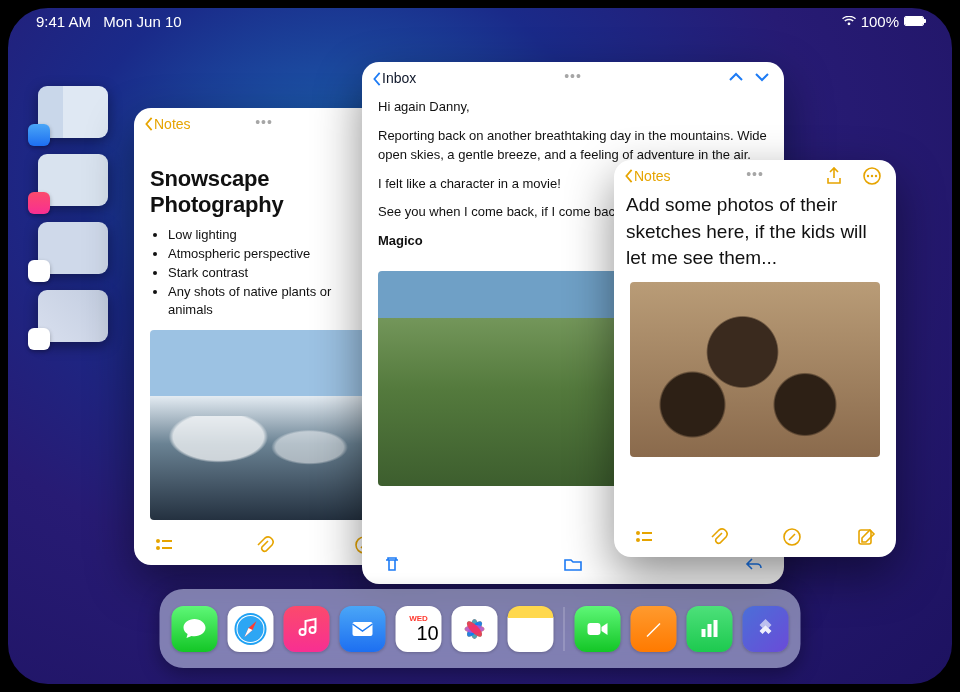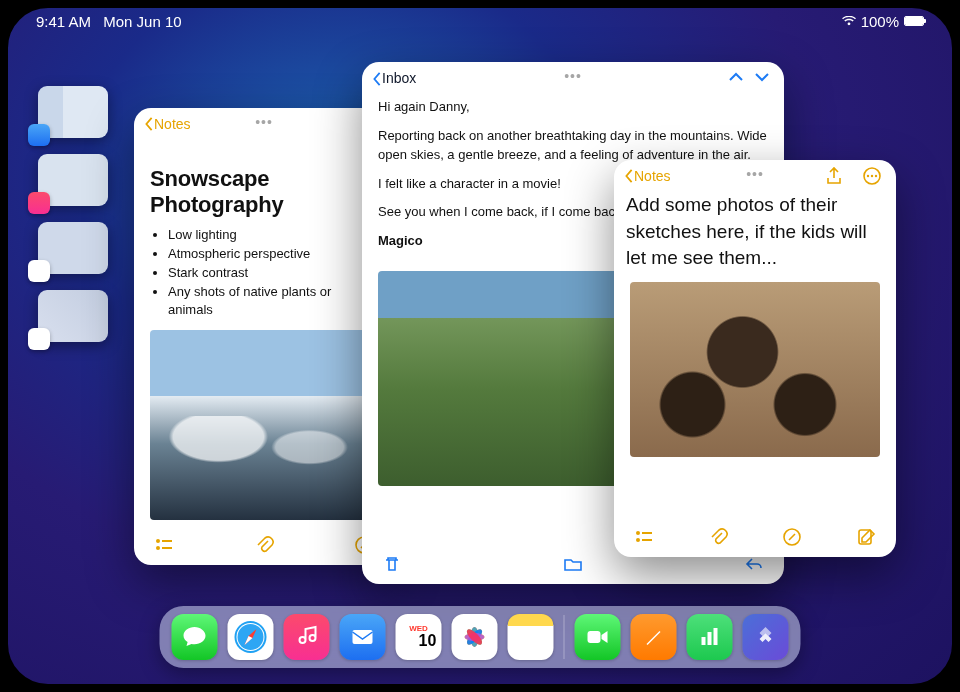--- a/index.html
+++ b/index.html
@@ -69,30 +69,30 @@
 
   
   .w-notes1 { left:126px; top:100px; width:260px; height:457px; }
   .w-mail   { left:354px; top:54px;  width:422px; height:522px; }
   .w-notes2 { left:606px; top:152px; width:282px; height:397px; }
 
   .w-mail .photo { height:215px; margin:6px 16px 0; }
   .w-notes2 .photo { height:175px; margin:0 16px 0; }
 
   
-  .dock { position:absolute; bottom:16px; left:50%; transform:translateX(-50%); height:62px; padding:7px 12px; background:rgba(205,214,236,.55); border-radius:24px; display:flex; align-items:center; gap:10px; box-shadow:0 6px 20px rgba(0,0,0,.35); backdrop-filter:blur(10px); }
+  .dock { position:absolute; bottom:16px; left:50%; transform:translateX(-50%); height:79px; padding:7px 12px; background:rgba(205,214,236,.55); border-radius:24px; display:flex; align-items:center; gap:10px; box-shadow:0 6px 20px rgba(0,0,0,.35); backdrop-filter:blur(10px); }
   .app { width:46px; height:46px; border-radius:12px; box-shadow:0 1px 3px rgba(0,0,0,.2); position:relative; display:flex; align-items:center; justify-content:center; font-size:10px; font-weight:600; color:#fff; }
   .sep { width:1px; height:44px; background:rgba(255,255,255,.35); }
   .a-msg   { background:linear-gradient(#5ef777,#13c626); }
   .a-safari{ background:#fff; }
   .a-music { background:linear-gradient(#fb4a6c,#f82f92); }
   .a-mail  { background:linear-gradient(#4aa6f7,#1d6ff1); }
   .a-cal   { background:#fff; color:#111; flex-direction:column; line-height:1; }
   .a-cal .m{ color:#ff3b30; font-size:8px; }
-  .a-cal .d{ color:#000; font-size:16px; font-weight:700;margin-left:18px; }
+  .a-cal .d{ color:#000; font-size:20px; font-weight:400;margin-left:18px; }
   .a-photos{ background:#fff; }
   .a-notes { background:#fff; border-top:12px solid #ffd84d; }
   .a-ft    { background:linear-gradient(#5ef777,#13c626); }
   .a-pages { background:linear-gradient(#ff9a2e,#ff7a00); }
   .a-num   { background:linear-gradient(#4de07a,#1dc94f); }
   .a-short { background:linear-gradient(135deg,#4b6fd8,#6a4bd8); }
   .flower { width:30px;height:30px; }
 
   .chev svg{width:16px;height:16px;}
 </style>

